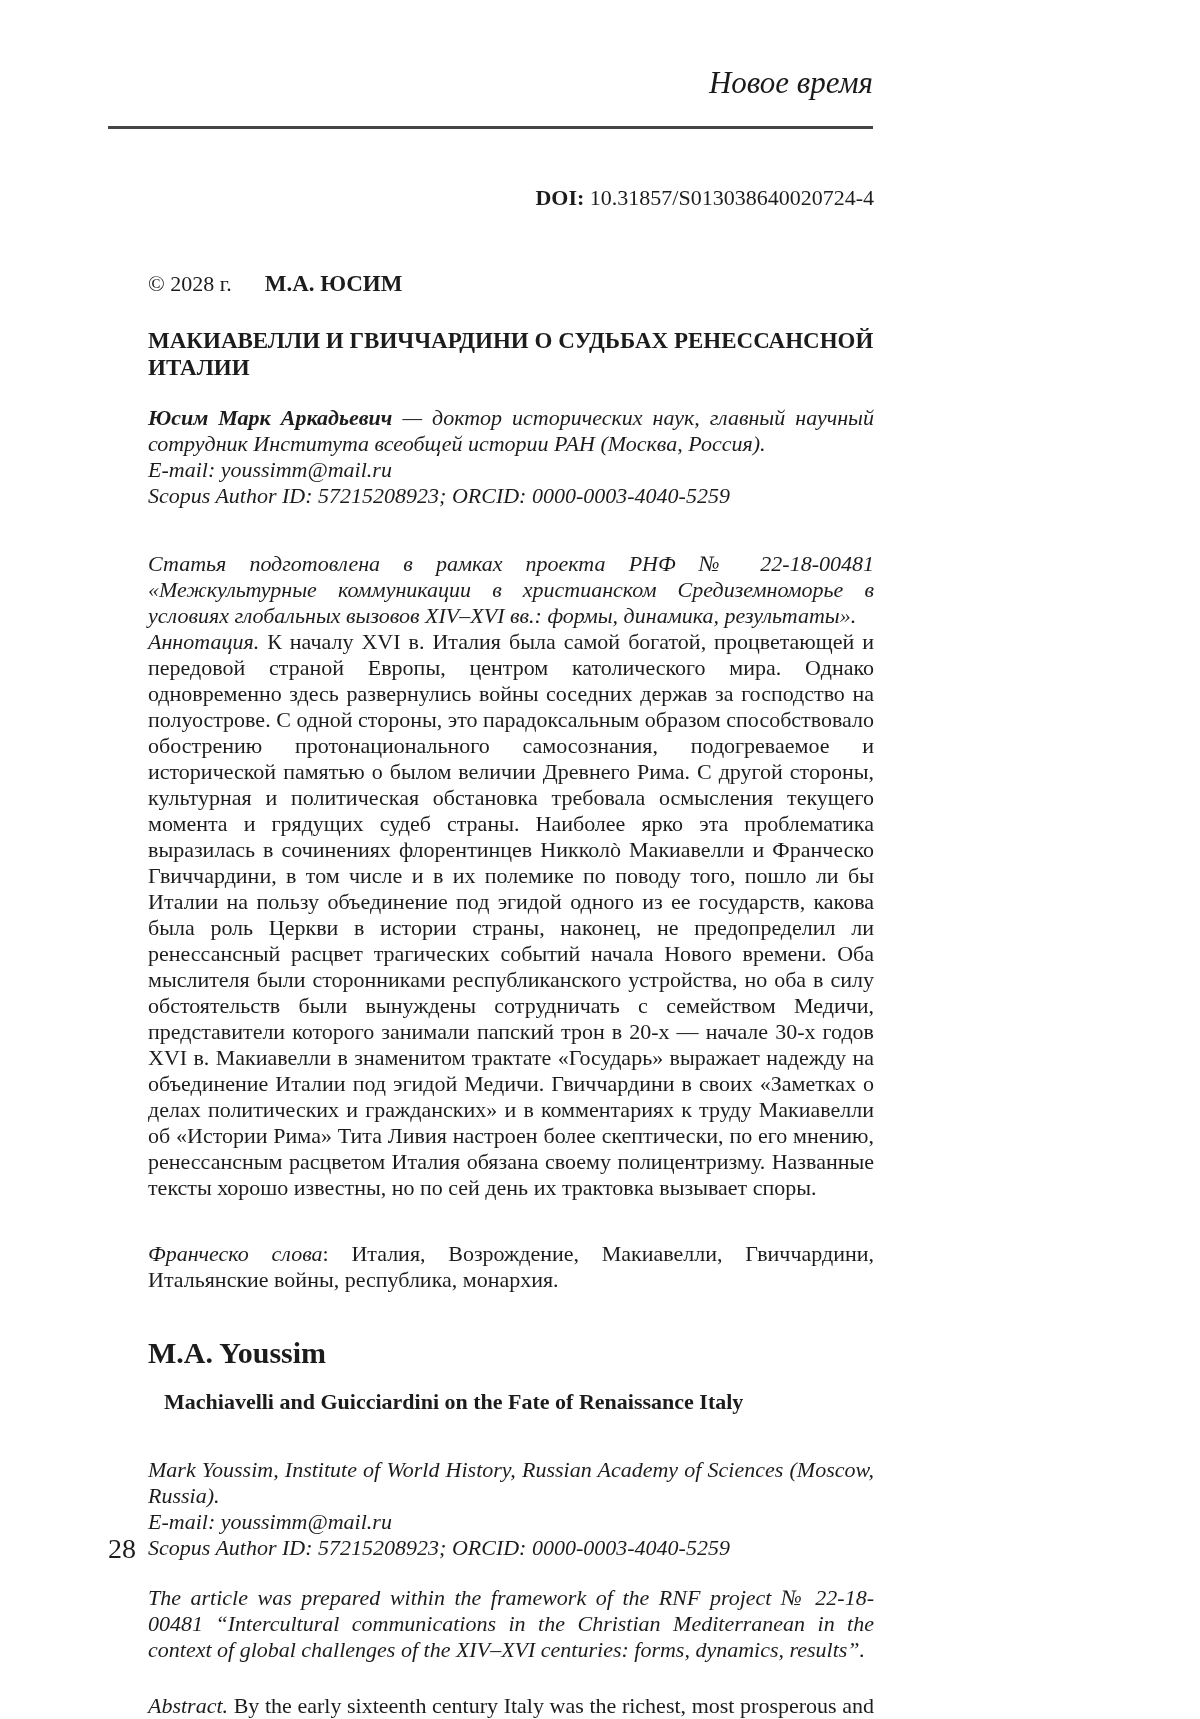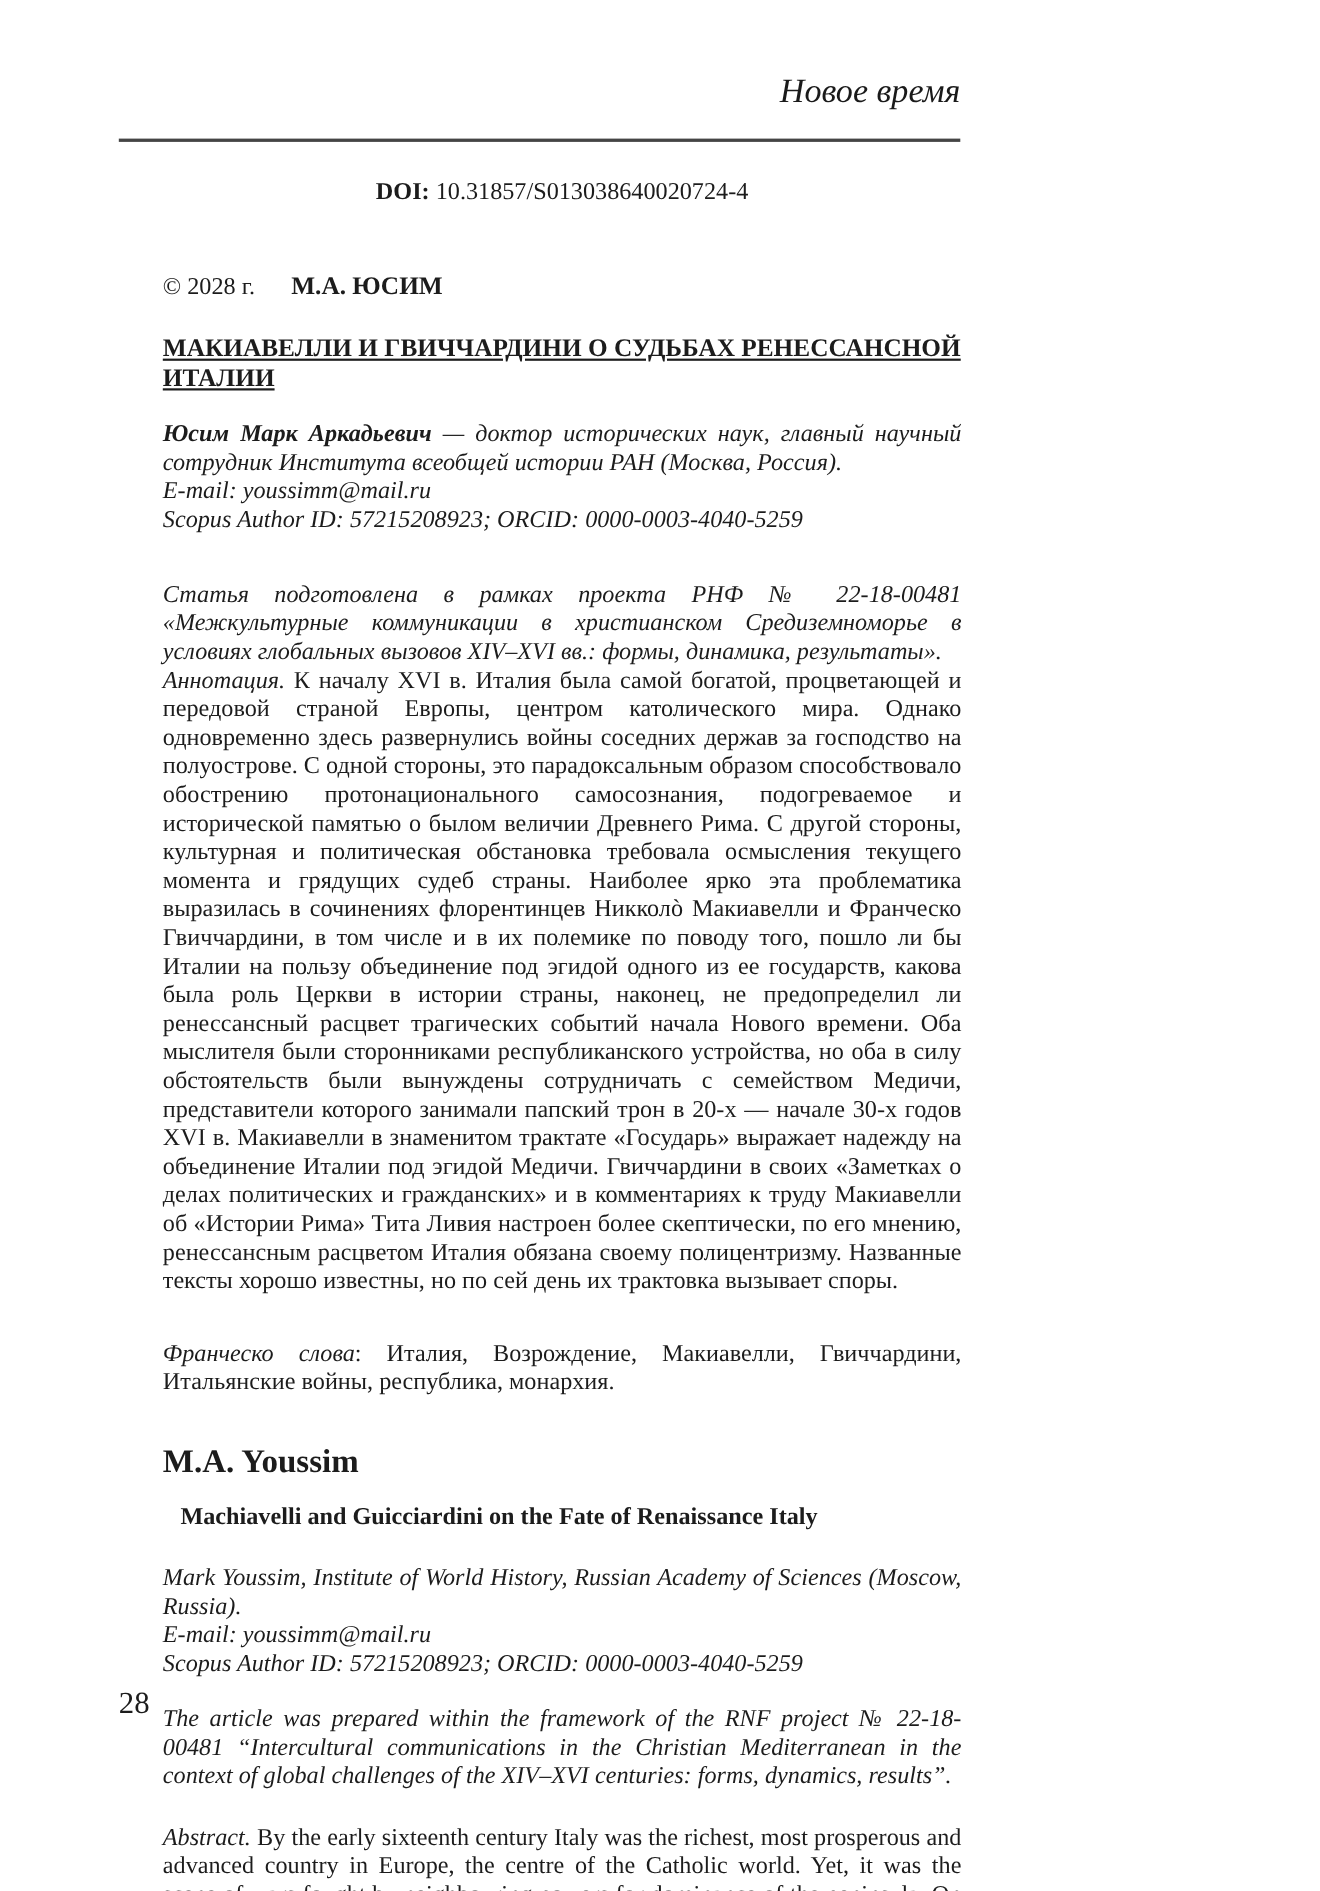--- a/index.html
+++ b/index.html
@@ -30,31 +30,30 @@
     height: 0;
   }
   
   .content { margin: 0 107px 0 148px; }
   .t {
     margin: 0;
     font-size: 22px;
     line-height: 26px;
     text-align: justify;
   }
-  .doi-line { margin-top: 32px; text-align: center; }
+  .doi-line { margin-top: 56px; text-align: right; }
   .doi-label { font-weight: bold; }
   .copyright-line { margin-top: 60px; text-align: left; }
   .author-caps { font-weight: bold; font-size: 23px; padding-left: 33px; }
   .title-ru {
     margin: 30px 0 0 0;
     font-size: 23px;
     line-height: 27px;
     font-weight: bold;
     text-align: left;
-    text-decoration: underline;
   }
   .affil-block { margin-top: 24px; }
   .funding-block { margin-top: 42px; }
   .italic { font-style: italic; }
   .bolditalic { font-style: italic; font-weight: bold; }
   .abstract-block { }
   .keywords-block { margin-top: 40px; }
   .en-author {
     margin: 47px 0 0 0;
     font-size: 30px;
@@ -62,21 +61,21 @@
     font-weight: bold;
     text-align: left;
   }
   .title-en {
     margin: 22px 0 0 16px;
     font-size: 22px;
     line-height: 27px;
     font-weight: bold;
     text-align: left;
   }
-  .en-affil-block { margin-top: 30px; }
+  .en-affil-block { margin-top: 42px; }
   .en-funding-block { margin-top: 24px; }
   .en-abstract-block { margin-top: 30px; }
   .page-number {
     position: absolute;
     left: 108px;
     top: 1535px;
     font-size: 28px;
     line-height: 28px;
   }
 </style>

